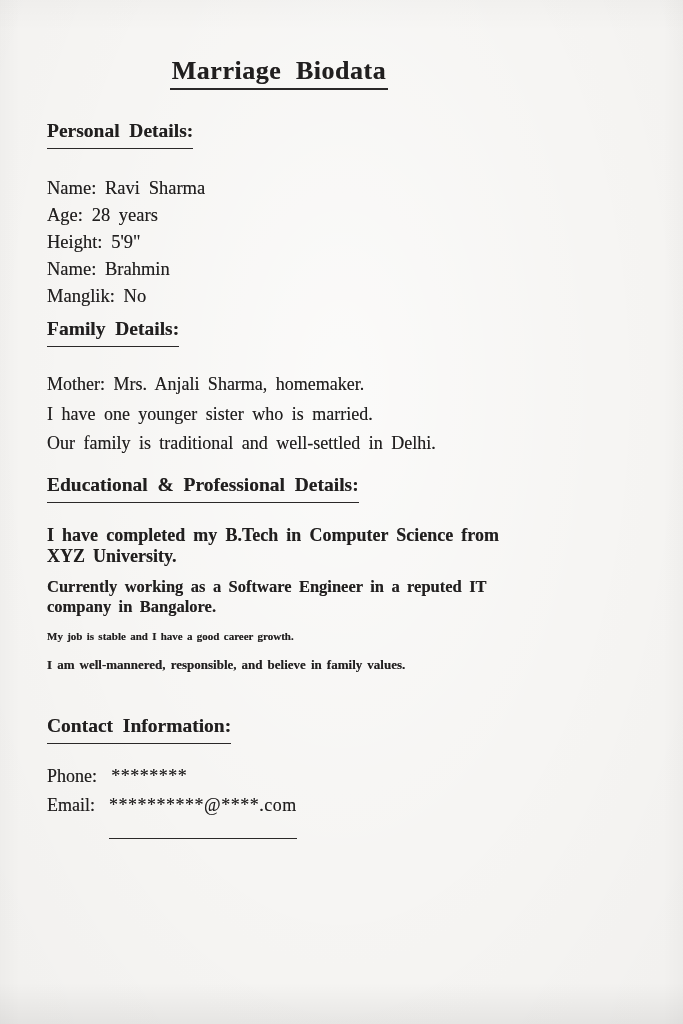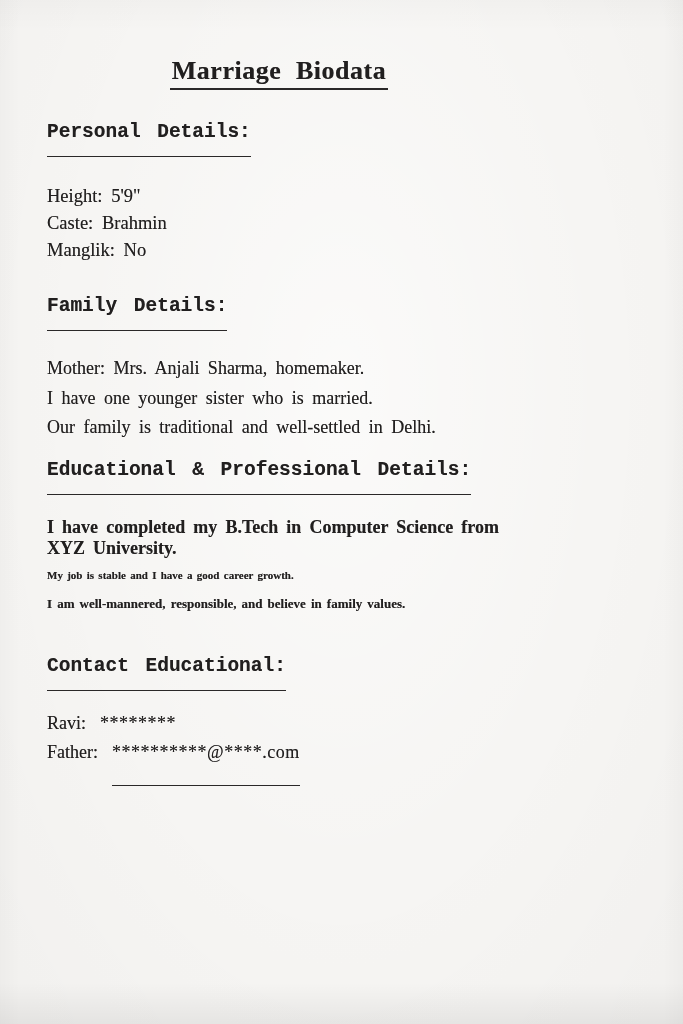--- a/index.html
+++ b/index.html
@@ -44,32 +44,31 @@
   }
 
   .section-heading {
     font-size: 19.5px;
     font-weight: bold;
     word-spacing: 0.25em;
   }
   .section-heading .underlined {
     display: inline-block;
     border-bottom: 1.6px solid #2a2828;
-    padding-bottom: 13px;
-    font-family: Liberation Mono, monospace;
+    padding-bottom: 6px;
   }
 
   .section-personal .section-heading { margin-bottom: 26px; }
   .section-personal .bio-line {
     font-size: 18.5px;
     line-height: 27px;
     word-spacing: 0.22em;
   }
 
-  .section-family { margin-top: 30px; }
+  .section-family { margin-top: 8px; }
   .section-family .section-heading { margin-bottom: 23px; }
   .section-family .bio-line {
     font-size: 18px;
     line-height: 29.5px;
     word-spacing: 0.22em;
   }
 
   .section-education { margin-top: 15px; }
   .section-education .section-heading { margin-bottom: 22px; }
   .section-education .bio-line { word-spacing: 0.20em; font-weight: bold; }
@@ -101,50 +100,53 @@
 <div class="page">
 
   <h1 class="doc-title">
     <span class="underlined">Marriage Biodata</span>
   </h1>
 
   <div class="section section-personal">
     <div class="section-heading">
       <span class="underlined">Personal Details:</span>
     </div>
+    <div class="bio-line">Name: Ravi Sharma</div>
+    <div class="bio-line">Age: 28 years</div>
     <div class="bio-line">Height: 5'9"</div>
-    <div class="bio-line">Caste: Brahmin</div>
+    <div class="bio-line">Name: Brahmin</div>
     <div class="bio-line">Manglik: No</div>
   </div>
 
   <div class="section section-family">
     <div class="section-heading">
       <span class="underlined">Family Details:</span>
     </div>
     <div class="bio-line">Mother: Mrs. Anjali Sharma, homemaker.</div>
     <div class="bio-line">I have one younger sister who is married.</div>
     <div class="bio-line">Our family is traditional and well-settled in Delhi.</div>
   </div>
 
   <div class="section section-education">
     <div class="section-heading">
       <span class="underlined">Educational &amp; Professional Details:</span>
     </div>
     <div class="bio-line l0">I have completed my B.Tech in Computer Science from XYZ University.</div>
+    <div class="bio-line l1">Currently working as a Software Engineer in a reputed IT company in Bangalore.</div>
     <div class="bio-line l2">My job is stable and I have a good career growth.</div>
     <div class="bio-line l3">I am well-mannered, responsible, and believe in family values.</div>
   </div>
 
   <div class="section section-contact">
     <div class="section-heading">
-      <span class="underlined">Contact Educational:</span>
+      <span class="underlined">Contact Information:</span>
     </div>
     <div class="contact-line">
-      <span class="contact-label">Ravi:</span>
+      <span class="contact-label">Phone:</span>
       <span class="masked-phone">********</span>
     </div>
     <div class="contact-line">
-      <span class="contact-label">Father:</span>
+      <span class="contact-label">Email:</span>
       <span class="masked-email">**********@****.com</span>
     </div>
   </div>
 
 </div>
 
 </body></html>

